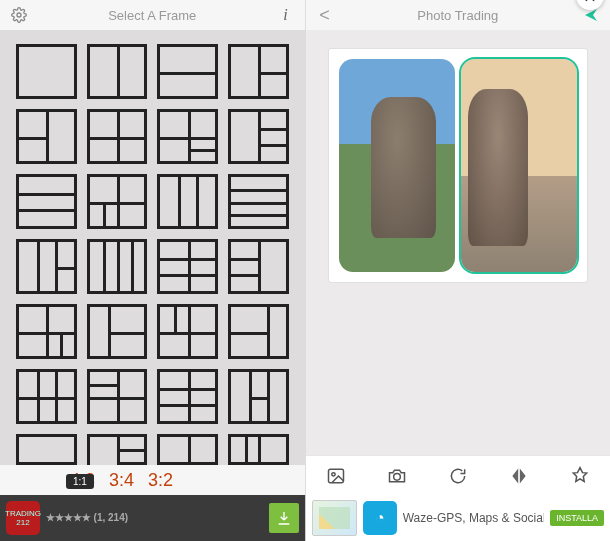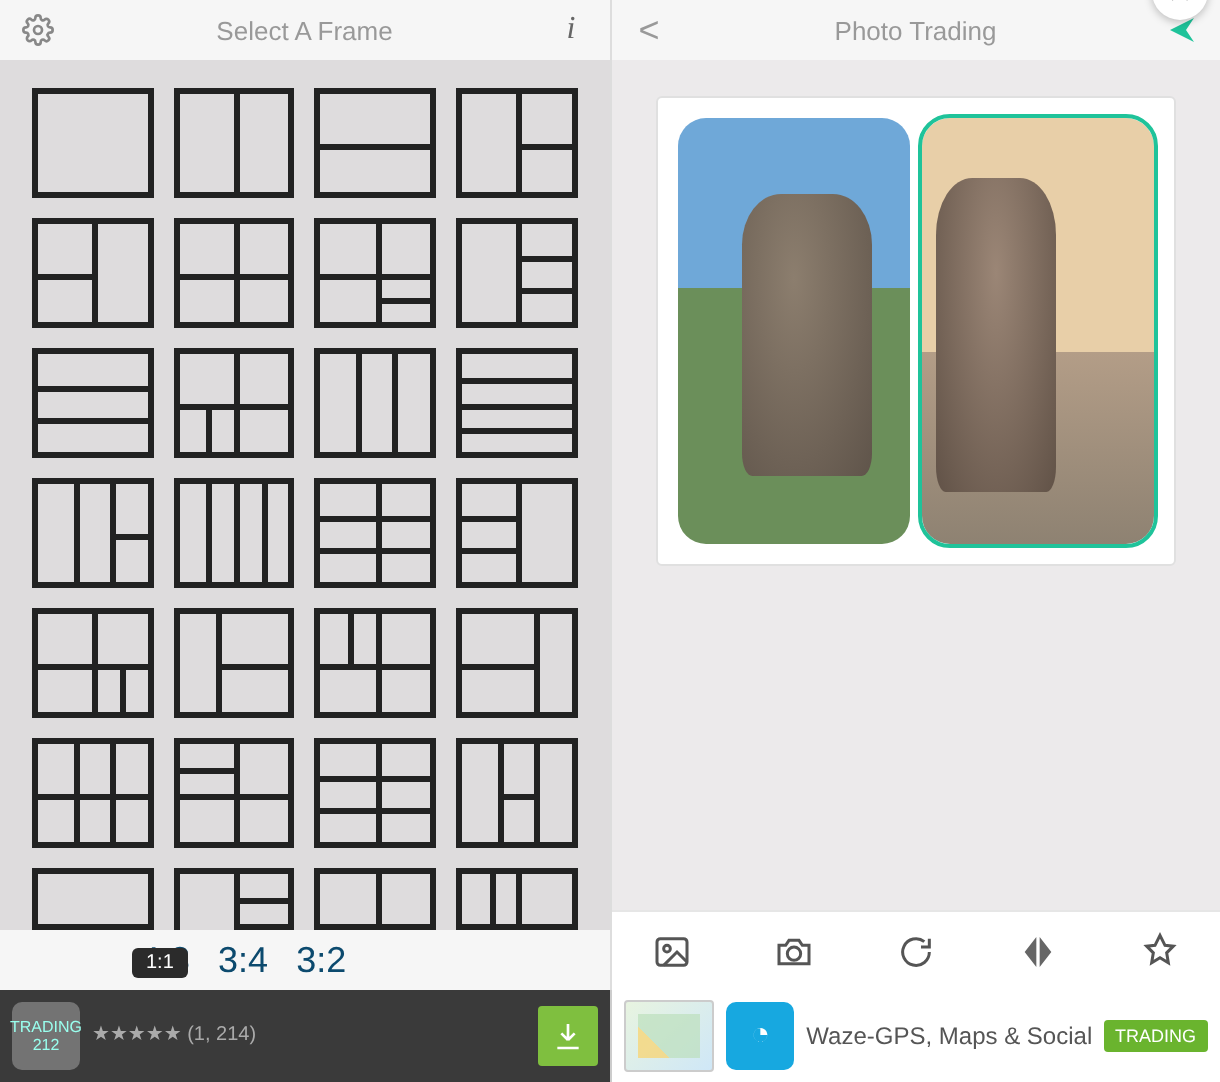--- a/index.html
+++ b/index.html
@@ -61,21 +61,21 @@
   .frame .v { position:absolute; top:0; bottom:0; width:3px; background:#222; }
   .frame .h { position:absolute; left:0; right:0; height:3px; background:#222; }
   .ratio-bar {
     display: flex;
     align-items: center;
     gap: 14px;
     height: 30px;
     padding: 0 20px 0 70px;
     background: #f6f6f6;
     font-size: 18px;
-    color: #0c4a6e;
+    color: #c2410c;
   }
   .ratio-pill {
     position: absolute;
     left: 66px; bottom: 6px;
     background: #2b2b2b;
     color: #fff;
     font-size: 10px;
     padding: 2px 7px;
     border-radius: 3px;
   }
@@ -145,27 +145,27 @@
     flex:1;
     display:flex;
     align-items:center;
     gap:6px;
     padding:3px 6px;
     overflow:hidden;
   }
   .ad1 { background:#3a3a3a; color:#cfcfcf; }
   .ad-logo {
     width:34px; height:34px;
-    background:#737373; border-radius:5px;
+    background:#b91c1c; border-radius:5px;
     display:flex; align-items:center; justify-content:center;
     font-size:8px; color:#9fe; text-align:center;
   }
   .ad-text { display:flex; flex-direction:column; line-height:1.2; overflow:hidden;}
   .ad-title { font-size:12px; color:#eee; white-space:nowrap; }
-  .ad-sub { font-size:10px; color:#aaa; }
+  .ad-sub { font-size:10px; color:#aaa;font-weight:bold; }
   .dl-btn {
     width:30px; height:30px; background:#7fbf3f;
     display:flex; align-items:center; justify-content:center;
     color:#fff; border-radius:2px;
   }
   .dl-btn svg{width:16px;height:16px;}
   .ad2 { background:#fff; color:#444; border-left:1px solid #ccc;}
   .ad2 .ad-logo{ background:#17a8e0; color:#fff; font-size:16px;}
   .map-thumb{
     width:46px;height:36px;
@@ -401,15 +401,15 @@
           <path d="M12 3v12m0 0l-5-5m5 5l5-5M4 21h16" stroke="#fff" stroke-width="2" fill="none"></path>
         </svg>
       </div>
   </div>
   <div class="ad ad2">
     <div class="map-thumb"></div>
     <div class="ad-logo">◔</div>
     <div class="ad-text">
       <div class="ad-title" style="color:#555;">Waze-GPS, Maps &amp; Social</div>
     </div>
-    <div class="install-btn">TRADING</div>
+    <div class="install-btn">INSTALLA</div>
   </div>
 </div>
 
 </body></html>

